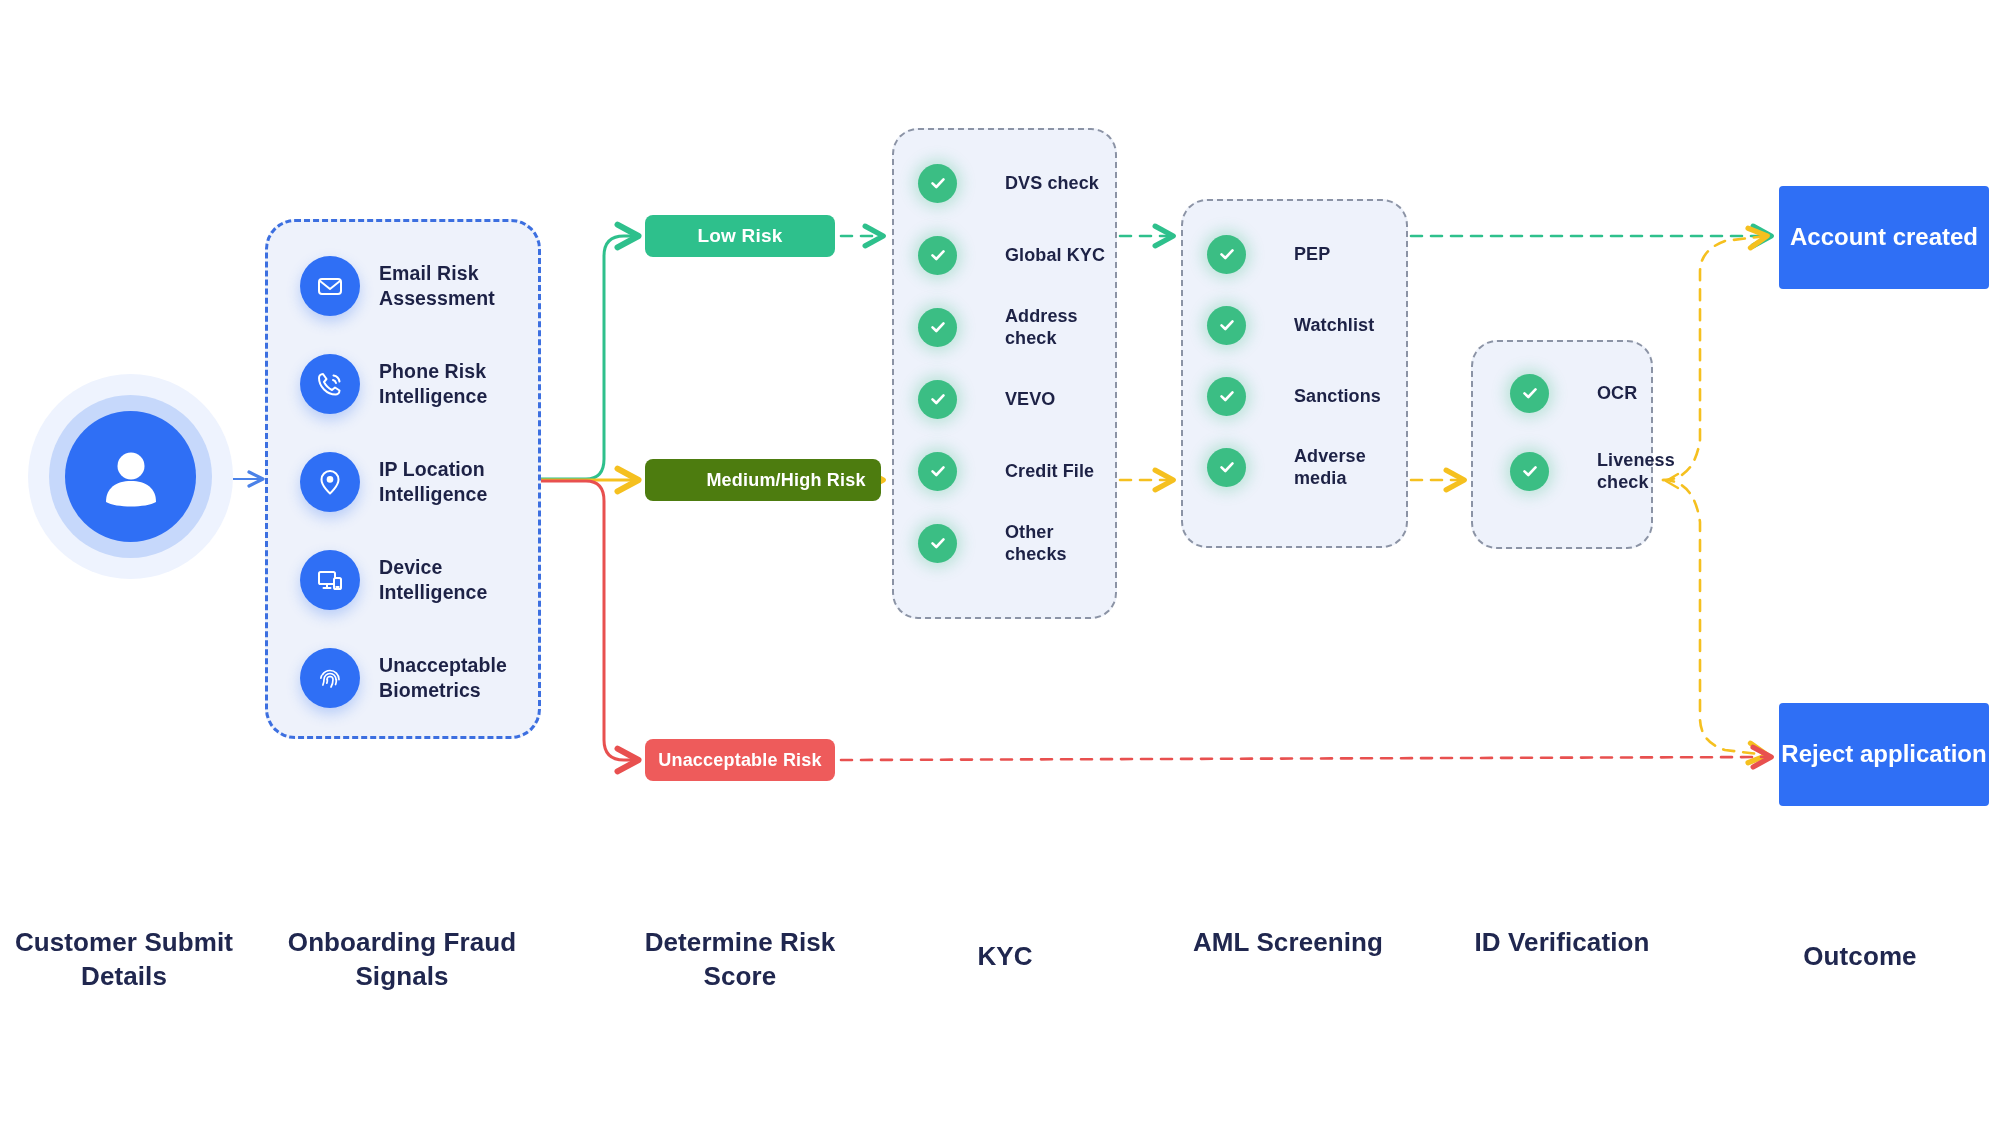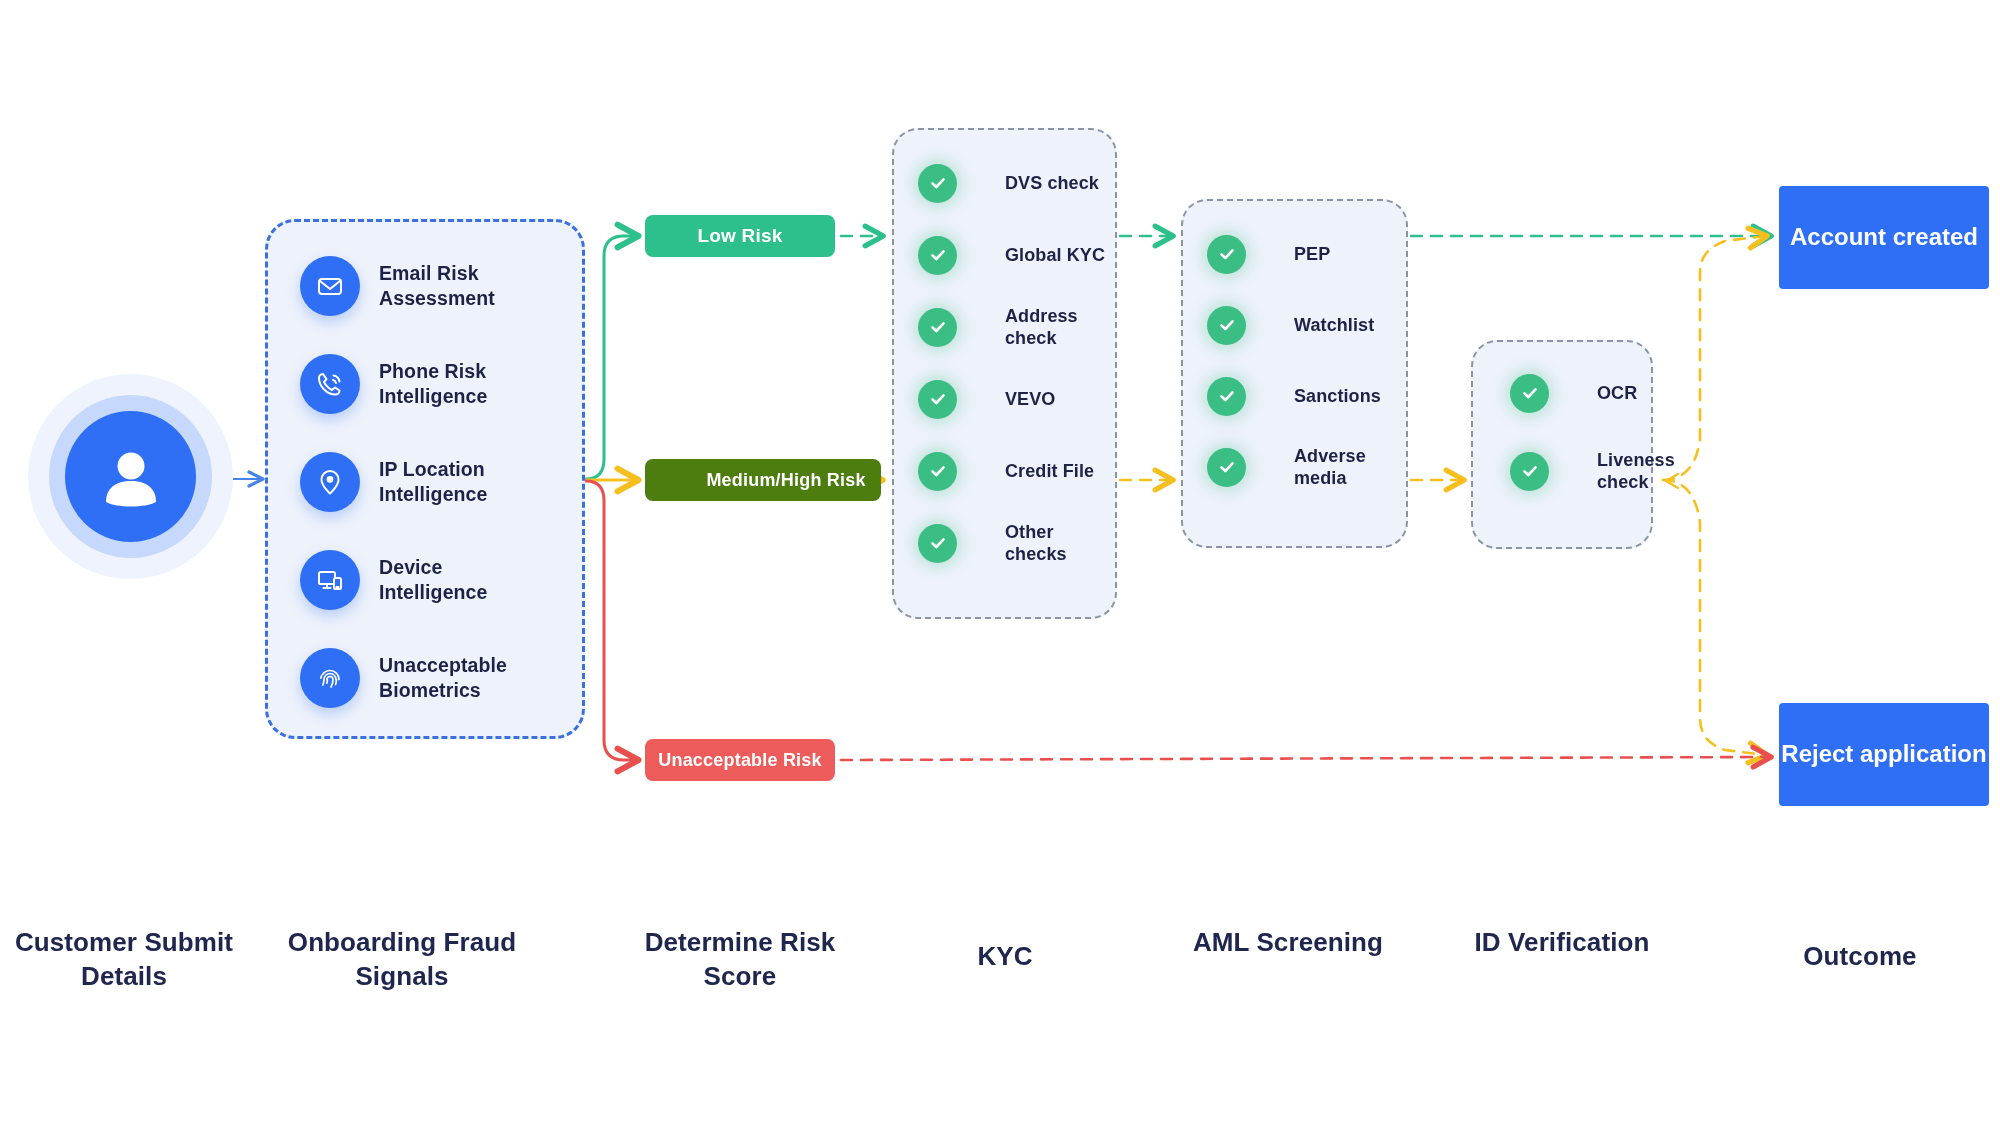--- a/index.html
+++ b/index.html
@@ -33,21 +33,21 @@
   .avatar-core{
     width:131px;height:131px;border-radius:50%;
     background:#2f6ff5;
     display:flex;align-items:center;justify-content:center;
   }
   .avatar-core svg{display:block;}
 
   
   .signals-panel{
     position:absolute;left:265px;top:219px;
-    width:320px;height:520px;
+    width:276px;height:520px;
     background:#eef2fb;
     border:3px dashed #3c6fe0;
     border-radius:30px;
     box-sizing:border-box;
     padding:28px 0 0 0;
   }
   .signal-row{
     display:flex;align-items:center;
     height:72px;margin-bottom:26px;padding-left:32px;
   }

